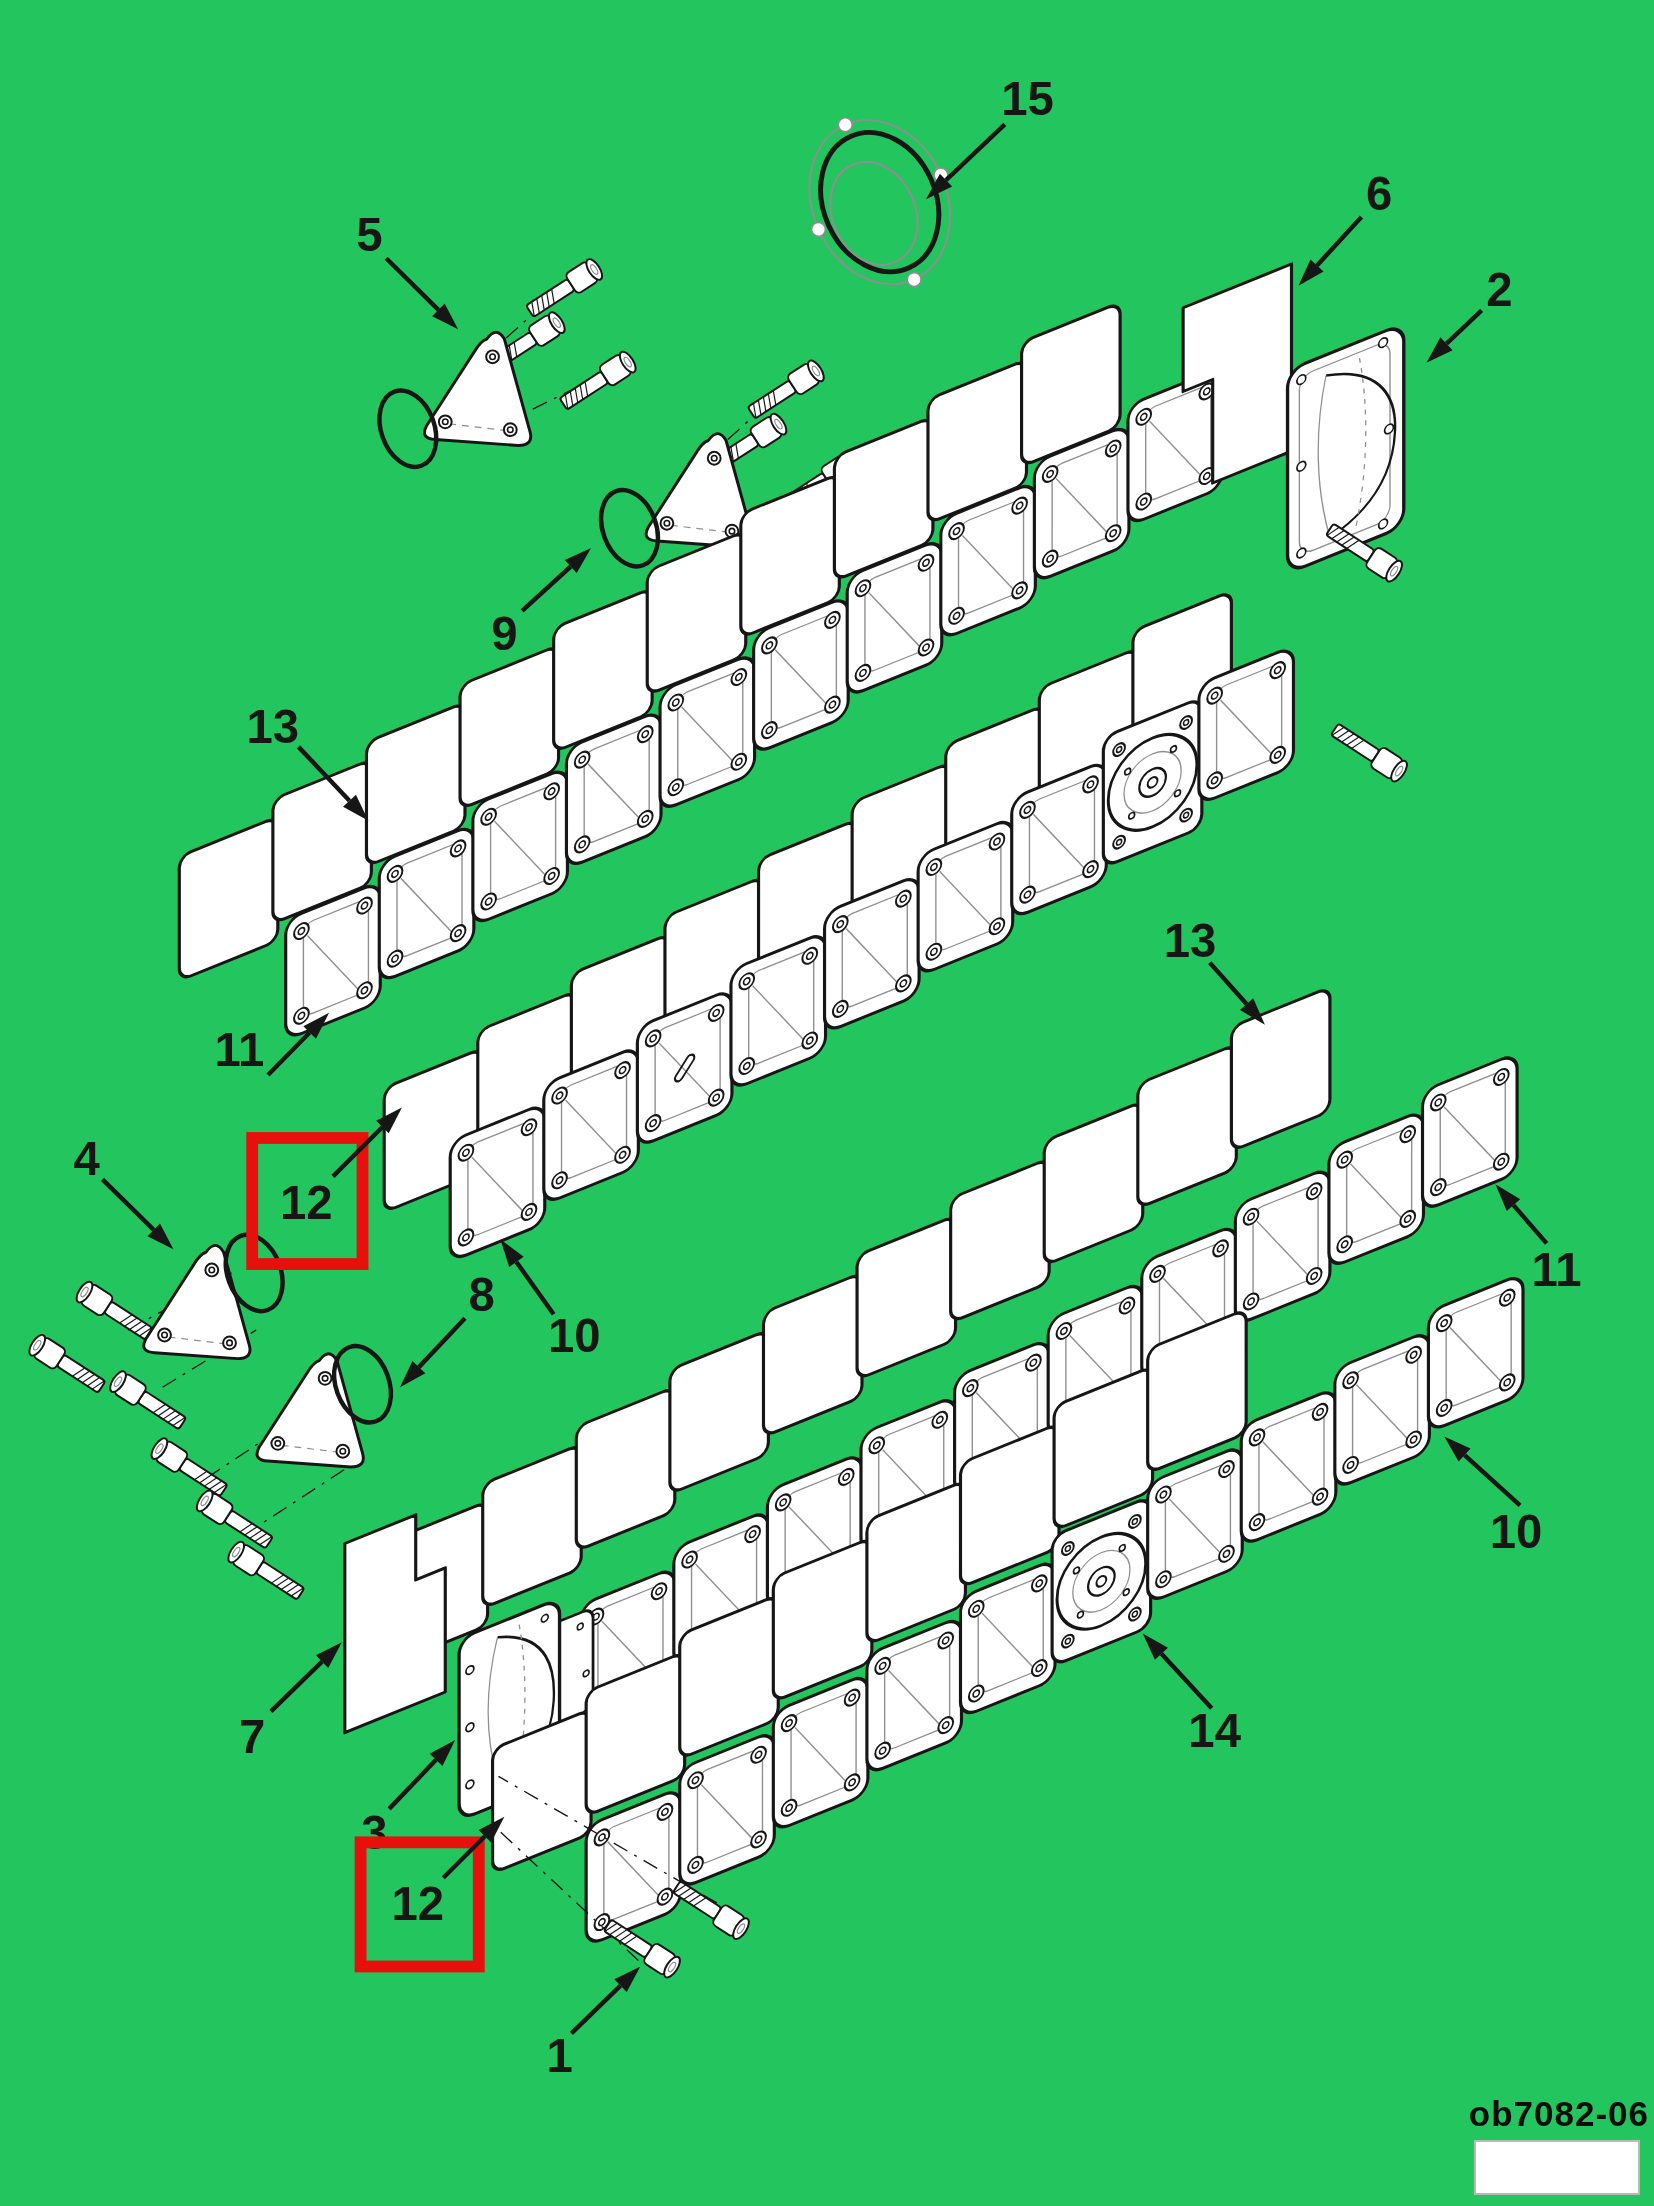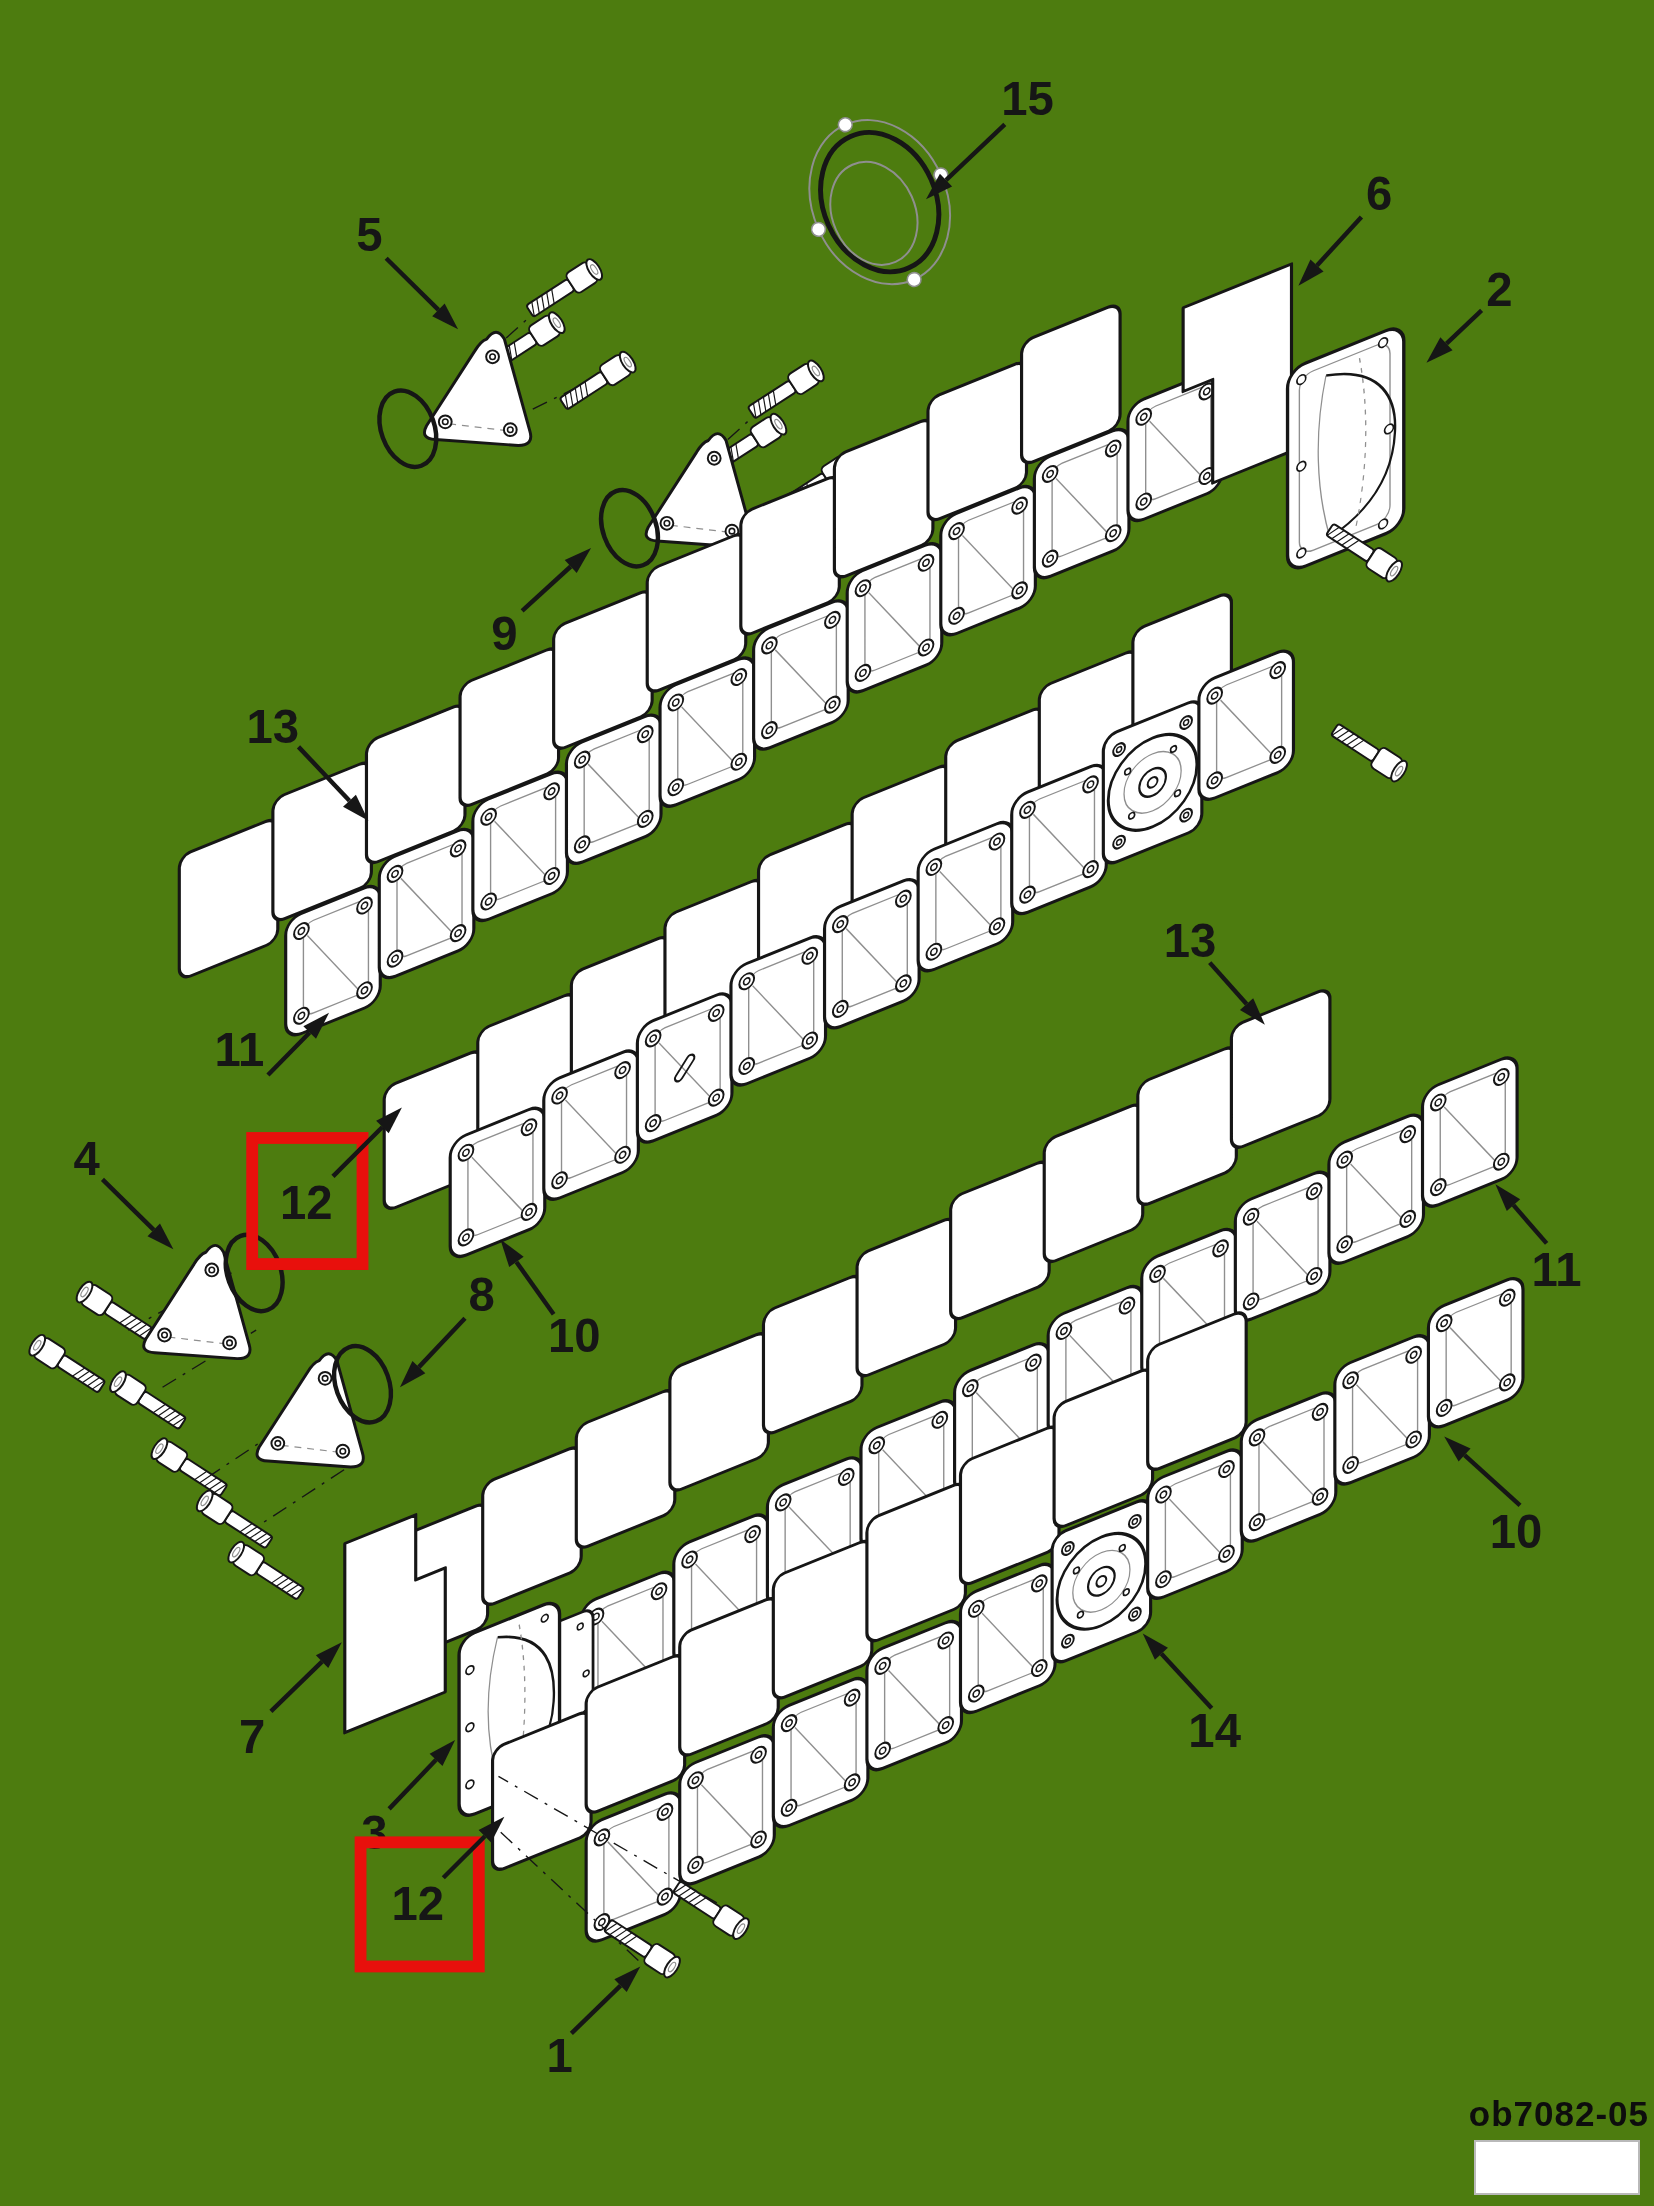--- a/index.html
+++ b/index.html
@@ -1,17 +1,17 @@
 <!DOCTYPE html>
 <html><head>
 <meta charset="utf-8">
 <style>
   html,body{margin:0;padding:0;background:#ffffff;}
   body{width:1655px;height:2207px;position:relative;font-family:"Liberation Sans",sans-serif;}
-  .stage{position:absolute;left:0;top:0;width:1655px;height:2207px;background:#4d7c0f;overflow:hidden;}
+  .stage{position:absolute;left:0;top:0;width:1655px;height:2207px;background:#22c55e;overflow:hidden;}
   #fig{position:absolute;left:0;top:0;width:1655px;height:2207px;}
   .figcode{position:absolute;left:1359px;top:2094px;width:290px;text-align:right;
            font-weight:bold;font-size:35px;color:#0d0d0d;letter-spacing:1px;}
   .figbox{position:absolute;left:1474px;top:2140px;width:162px;height:51px;
           border:2px solid #b9b9b9;background:#ffffff;}
 </style>
 </head>
 <body>
 
 <div class="stage">
@@ -1244,16 +1244,16 @@
           <polygon points="512,1844 498.5649711574556,1870.1629509039021 485.83704909609776,1857.4350288425444" fill="#161616"></polygon>
           <text x="424" y="1932" text-anchor="middle" dominant-baseline="central" font-family="&quot;Liberation Sans&quot;, sans-serif" font-size="48" font-weight="bold" fill="#161616">12</text>
         </g>
         <g>
           <line x1="580" y1="2064" x2="629.9161773359416" y2="2015.5099991593709" stroke="#161616" stroke-width="4.5"></line>
           <polygon points="650,1996 636.1872484943109,2021.965513587104 623.6451061775723,2009.0544847316378" fill="#161616"></polygon>
           <text x="568" y="2086" text-anchor="middle" dominant-baseline="central" font-family="&quot;Liberation Sans&quot;, sans-serif" font-size="48" font-weight="bold" fill="#161616">1</text>
         </g>
       </g>
   </svg>
-  <div class="figcode">ob7082-05</div>
+  <div class="figcode">ob7082-06</div>
   <div class="figbox"></div>
 </div>
 
 
 </body></html>

